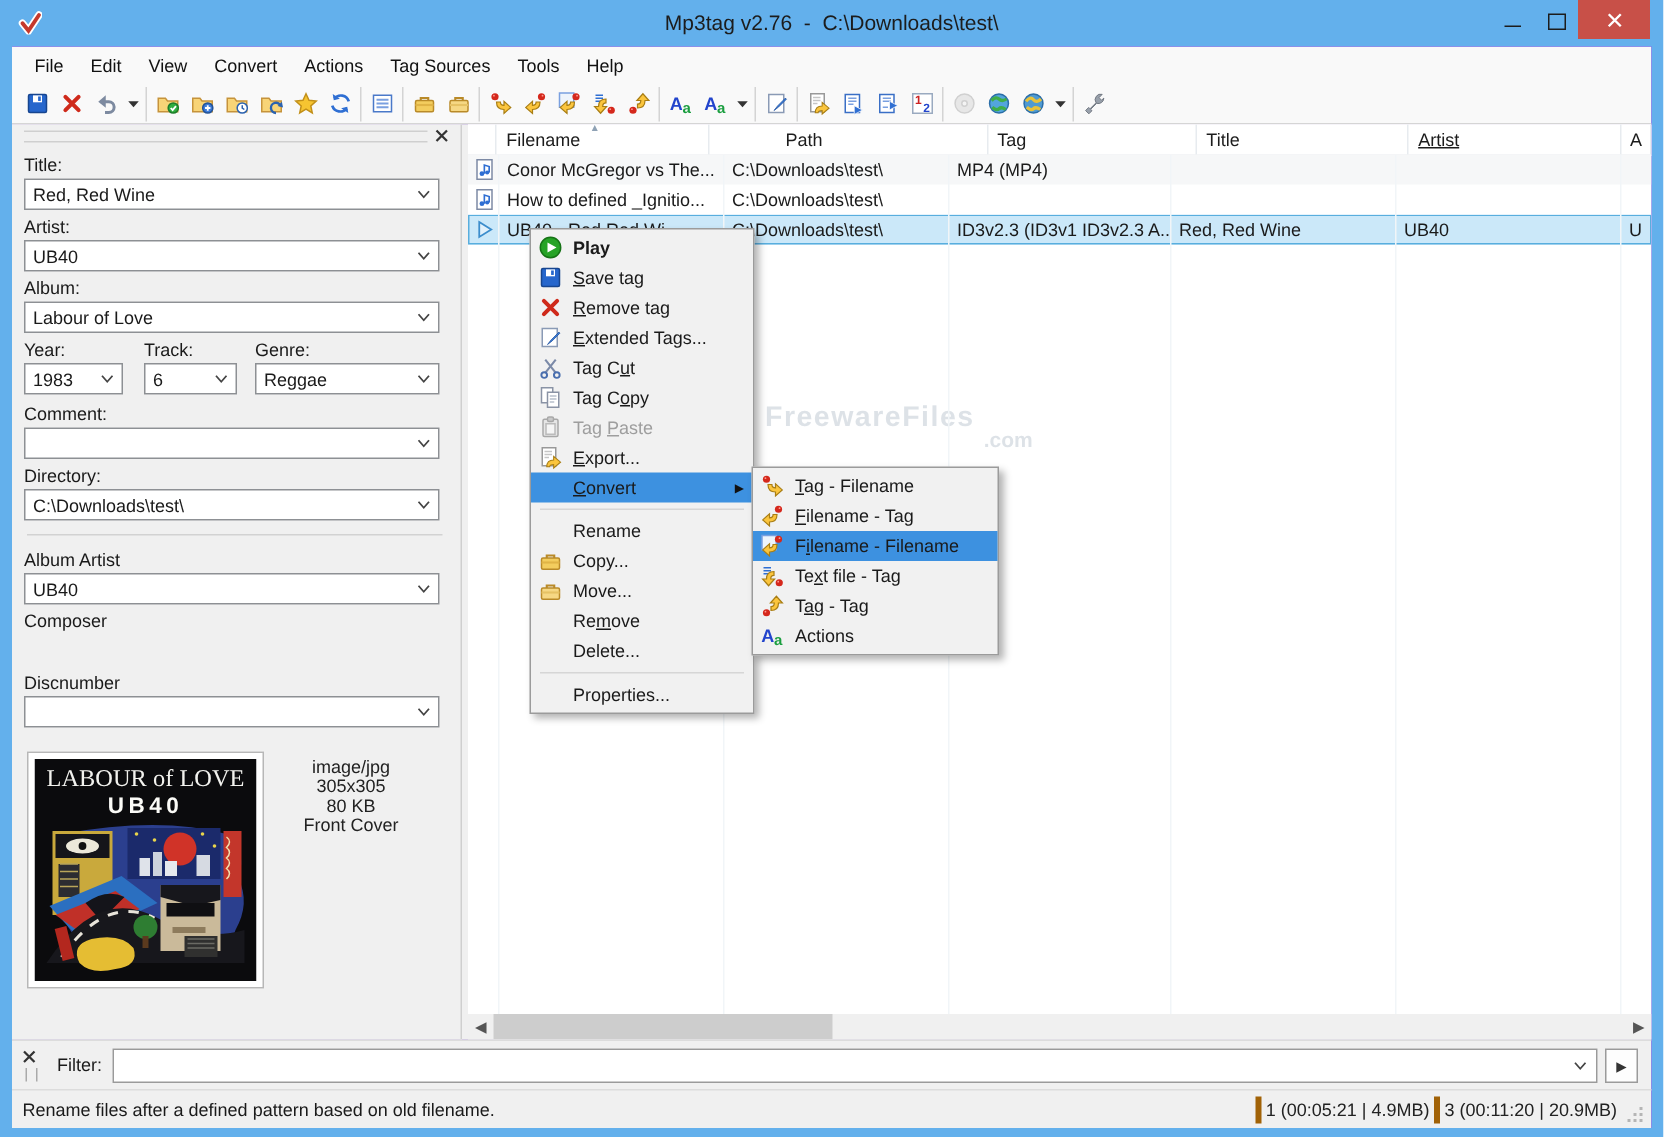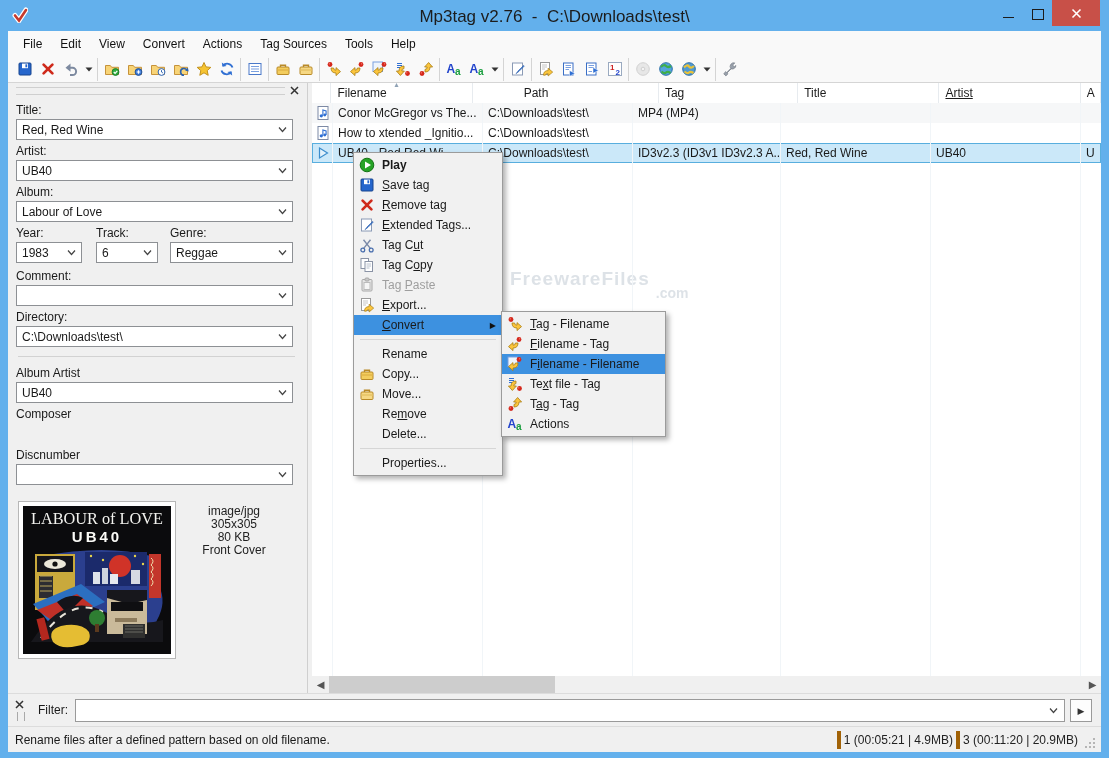--- a/index.html
+++ b/index.html
@@ -2,21 +2,21 @@
 <html><head>
 <meta charset="utf-8">
 <style>
   html,body{margin:0;padding:0}
   body{width:1109px;height:758px;overflow:hidden;font-family:"Liberation Sans",sans-serif;font-size:12px;color:#1a1a1a;background:#fff;position:relative}
   u{text-decoration:underline}
   .win{position:absolute;inset:0;background:#63b0ec}
   
   .titlebar{position:absolute;left:0;top:0;right:0;height:31px}
   .tb-logo{position:absolute;left:12px;top:7px;width:17px;height:17px}
-  .tb-title{position:absolute;left:120px;right:120px;top:7px;text-align:center;font-size:17px;color:#1c1c1c;white-space:pre}
+  .tb-title{position:absolute;left:120px;right:120px;top:7px;text-align:center;font-size:14px;color:#1c1c1c;white-space:pre}
   .winbtns{position:absolute;right:9px;top:0;display:flex}
   .wbtn{width:29px;height:26px;display:flex;align-items:center;justify-content:center}
   .wbtn.close{width:48px;background:#c85048}
   .gl-min{width:11px;height:1px;background:#1c1c1c;margin-top:8px}
   .gl-max{width:10px;height:9px;border:1px solid #1c1c1c;margin-top:3px}
   
   .appbody{position:absolute;left:8px;right:8px;top:31px;bottom:6px;background:#6d28d9;overflow:hidden}
   .menubar{position:absolute;left:0;right:0;top:0;height:25px;background:#f9f9f9;display:flex;align-items:center;padding-left:6px;box-sizing:border-box}
   .menu-btn{padding:4px 9px;color:#111}
   .toolbar{position:absolute;left:0;right:0;top:25px;height:27px;background:#f9f9f9;border-bottom:1px solid #d5d5d5;display:flex;align-items:center;padding-left:3px;box-sizing:border-box}
@@ -616,21 +616,21 @@
               <div class="lcell icon" style="width: 20px;">
                 <span class="ic">
                   <svg viewBox="0 0 16 16" width="16" height="16">
                     <rect x="3" y="1.5" width="10" height="13" fill="#fff" stroke="#7d8aa5"></rect>
                     <circle cx="6.3" cy="10.8" r="1.6" fill="#2f6fd3"></circle>
                     <path d="M7.9 10.8V5l3.2 1v4" fill="none" stroke="#2f6fd3" stroke-width="1.1"></path>
                     <circle cx="9.8" cy="10" r="1.4" fill="#2f6fd3"></circle>
                   </svg>
                 </span>
               </div>
-              <div class="lcell" style="width: 150px;">How to xtended _Ignitio...</div>
+              <div class="lcell" style="width: 150px;">How to defined _Ignitio...</div>
               <div class="lcell" style="width: 150px;">C:\Downloads\test\</div>
               <div class="lcell" style="width: 148px;"></div>
               <div class="lcell" style="width: 150px;"></div>
               <div class="lcell" style="width: 150px;"></div>
               <div class="lcell" style="width: 21px;"></div>
             </div>
             <div class="lrow selected">
               <div class="lcell icon" style="width: 20px;">
                 <span class="ic">
                   <svg viewBox="0 0 16 16" width="16" height="16">

